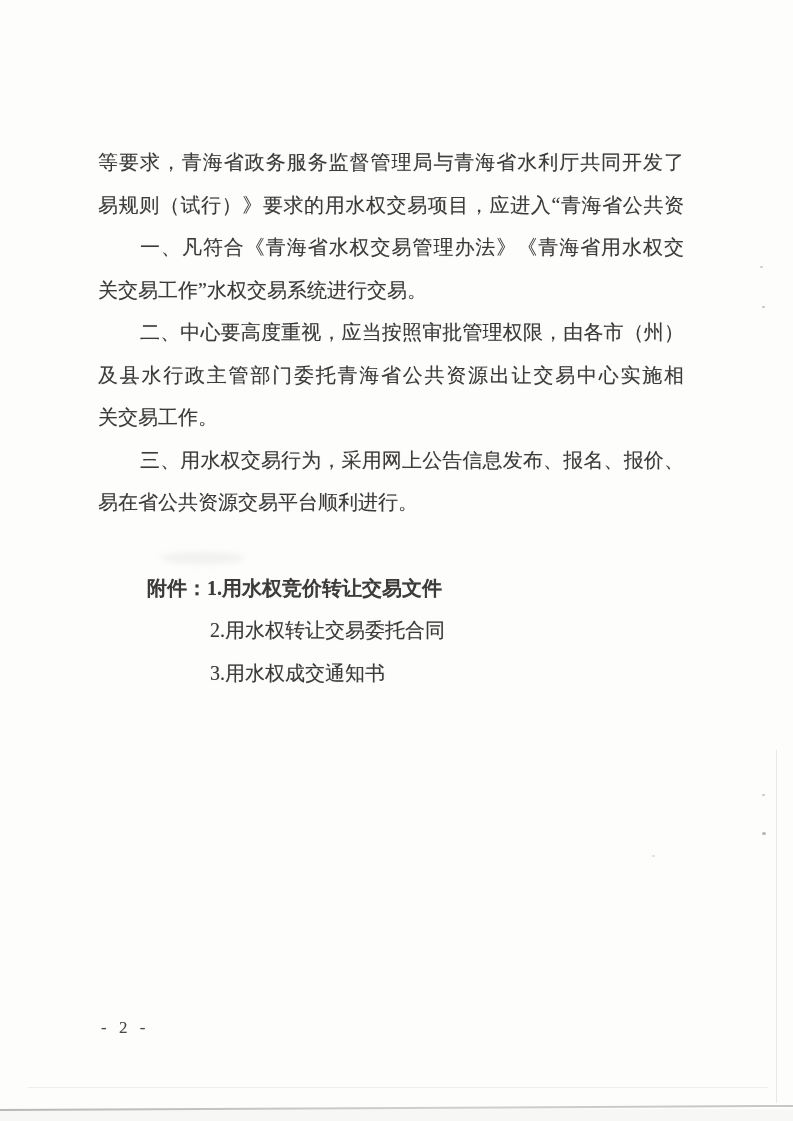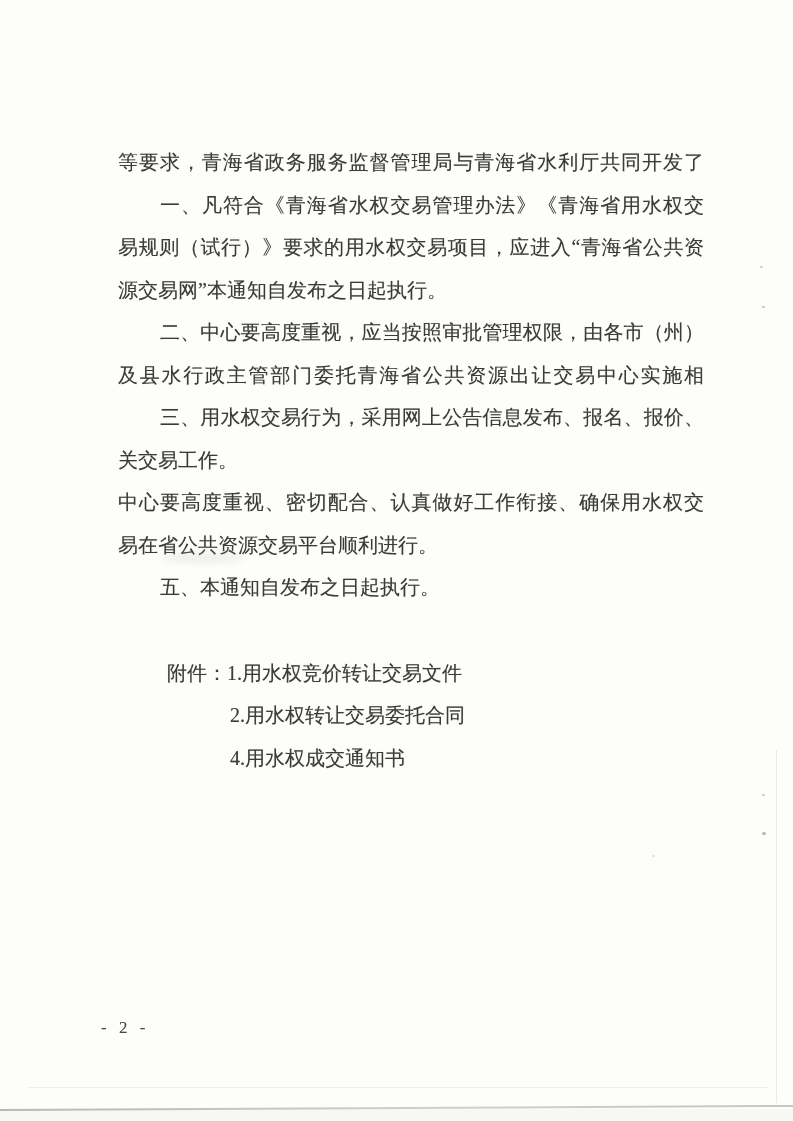--- a/index.html
+++ b/index.html
@@ -13,26 +13,25 @@
     color: #3c3b39;
   }
   .doc-body {
     position: absolute;
     left: 98px;
     top: 141px;
     width: 586px;
     font-size: 20px;
     line-height: 42.5px;
     text-shadow: 0 0 0.7px rgba(80,78,75,0.45);
-    margin-left: 20px;
   }
   .line { height: 42.5px; box-sizing: border-box; }
   .line.indent { padding-left: 42px; }
   .line.fill { text-align: justify; text-align-last: justify; text-justify: inter-character; }
-  .line.attach-first { margin-top: 43px; padding-left: 49px; }
+  .line.attach-first { margin-top: 43px; padding-left: 49px; font-weight: bold; }
   .line.attach-item { padding-left: 112px; }
   .page-number {
     position: absolute;
     left: 101px;
     top: 1018px;
     font-size: 17px;
     letter-spacing: 4px;
     color: #4a4a48;
     text-shadow: 0 0 0.6px rgba(90,90,90,0.4);
   }
@@ -64,33 +63,31 @@
     position: absolute; left: 160px; top: 552px; width: 85px; height: 12px;
     background: rgba(190,188,185,0.18); border-radius: 50%; filter: blur(3px);
   }
 </style>
 </head>
 <body>
 
 <div class="page">
   <div class="doc-body" id="doc-body">
       <div class="line fill">等要求，青海省政务服务监督管理局与青海省水利厅共同开发了</div>
+      <div class="line fill">易规则（试行）》要求的用水权交易项目，应进入“青海省公共资</div>
       <div class="line indent fill">一、凡符合《青海省水权交易管理办法》《青海省用水权交</div>
-      <div class="line fill">易规则（试行）》要求的用水权交易项目，应进入“青海省公共资</div>
-      <div class="line">源交易网”本通知自发布之日起执行。</div>
+      <div class="line">关交易工作”水权交易系统进行交易。</div>
       <div class="line indent fill">二、中心要高度重视，应当按照审批管理权限，由各市（州）</div>
       <div class="line fill">及县水行政主管部门委托青海省公共资源出让交易中心实施相</div>
+      <div class="line">关交易工作。</div>
       <div class="line indent fill">三、用水权交易行为，采用网上公告信息发布、报名、报价、</div>
-      <div class="line">关交易工作。</div>
-      <div class="line fill">中心要高度重视、密切配合、认真做好工作衔接、确保用水权交</div>
       <div class="line">易在省公共资源交易平台顺利进行。</div>
-      <div class="line indent">五、本通知自发布之日起执行。</div>
       <div class="line attach-first"><span>附件：</span><span>1.用水权竞价转让交易文件</span></div>
       <div class="line attach-item">2.用水权转让交易委托合同</div>
-      <div class="line attach-item">4.用水权成交通知书</div>
+      <div class="line attach-item">3.用水权成交通知书</div>
     </div>
 
   <div class="page-number">- 2 -</div>
 
   <div class="smudge"></div>
   <div class="scan-vline"></div>
   <div class="scan-hline-faint"></div>
   <div class="scan-bottom-strip"></div>
   <div class="scan-hline-dark"></div>
   <div class="speck speck-1"></div>

